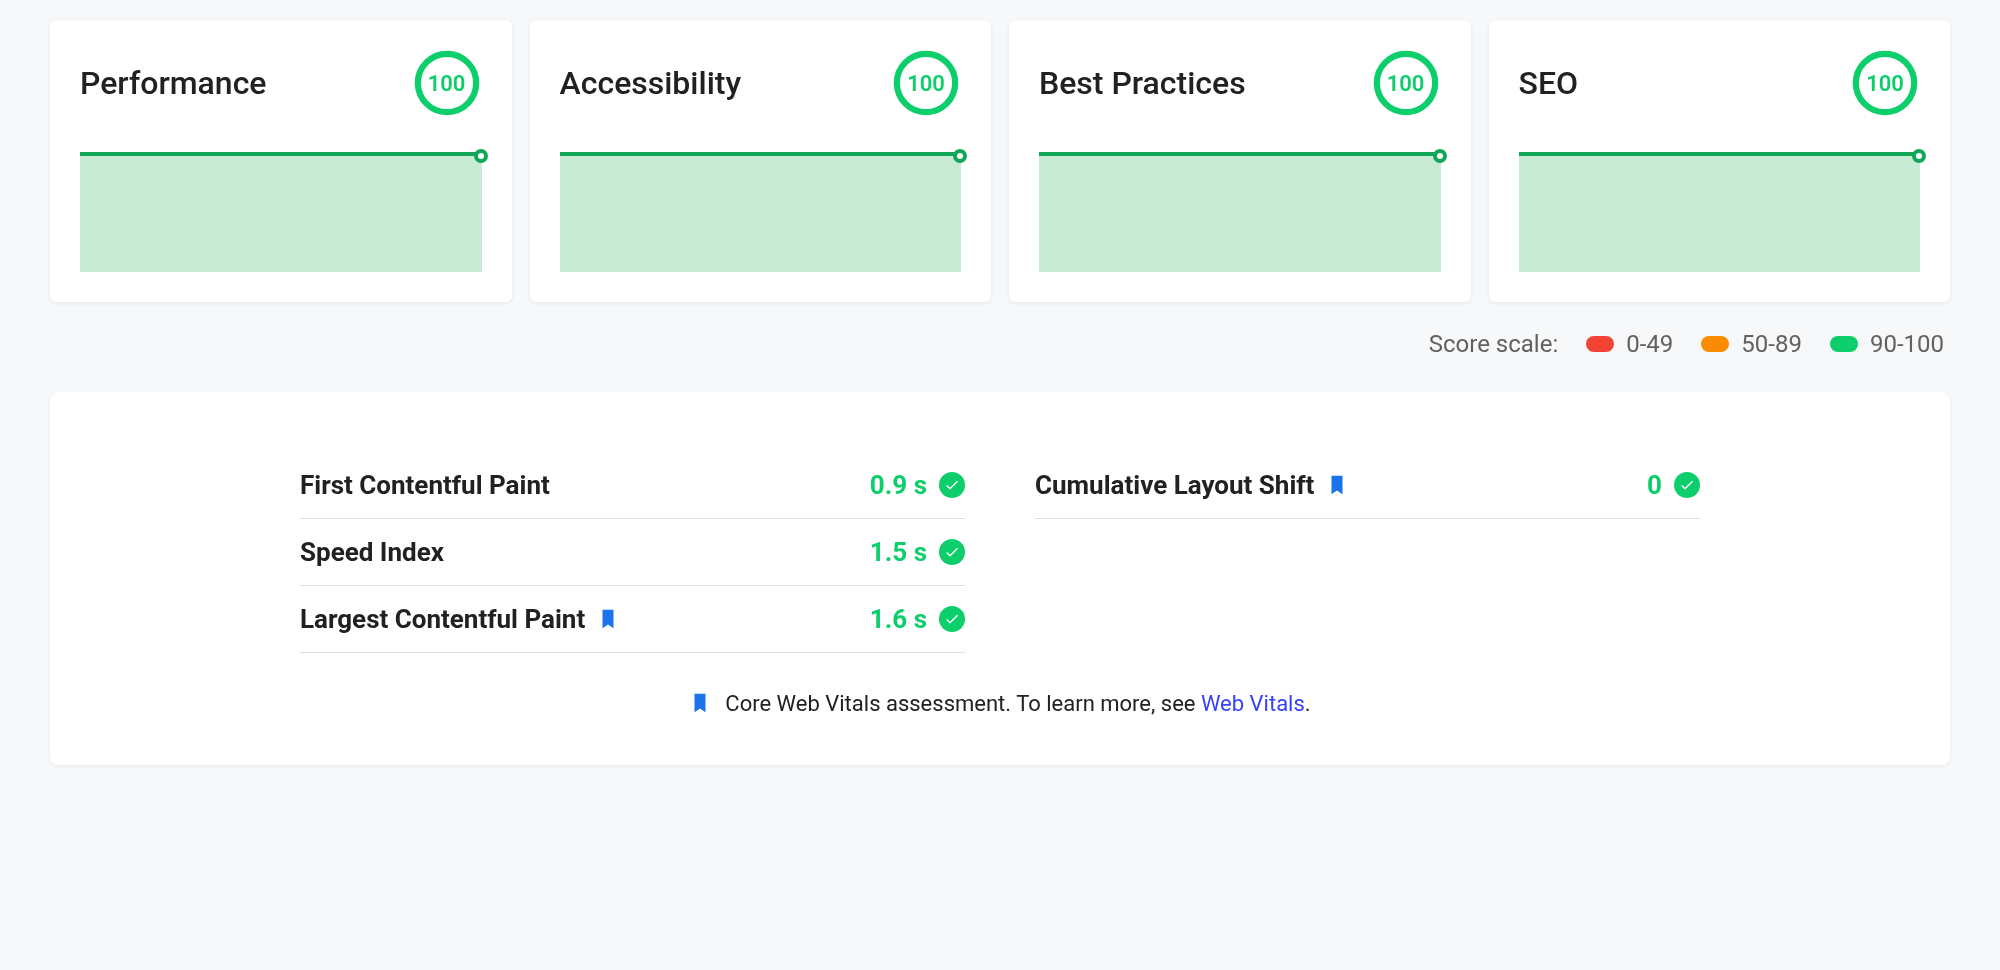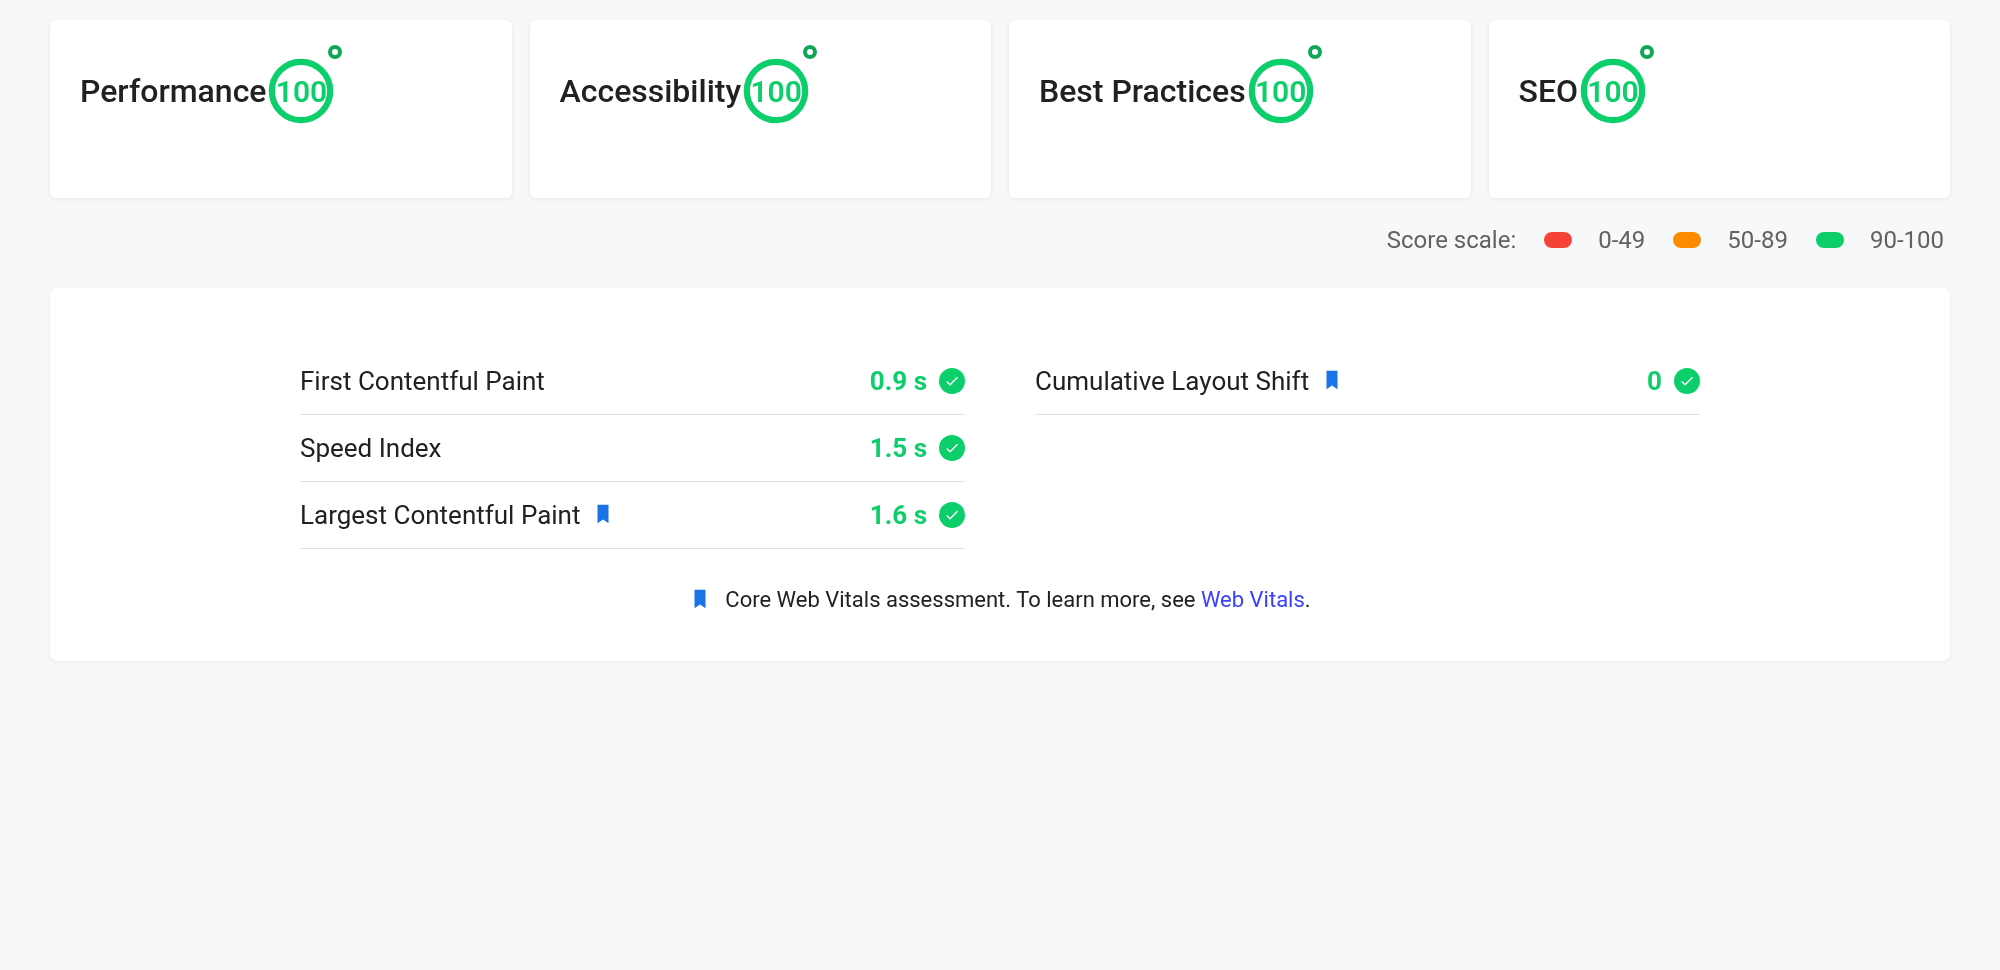--- a/index.html
+++ b/index.html
@@ -28,39 +28,39 @@
     display:flex;
     gap:18px;
   }
   .score-card{
     flex:1;
     background:#fff;
     border-radius:6px;
     box-shadow:0 1px 4px rgba(0,0,0,0.08);
     padding:28px 30px 30px 30px;
     display:flex;
-    flex-direction:row;
+    flex-direction:column;
   }
   .score-card-header{
     display:flex;
     justify-content:space-between;
     align-items:center;
     margin-bottom:34px;
   }
   .score-title{
     font-size:32px;
     font-weight:500;
   }
   .score-ring{
     width:70px;height:70px;position:relative;
   }
   .score-ring svg{width:100%;height:100%;}
   .score-ring-text{
     position:absolute;inset:0;display:flex;align-items:center;justify-content:center;
-    font-size:30px;font-weight:600;color:var(--green);
+    font-size:22px;font-weight:600;color:var(--green);
   }
   .spark-area{
     position:relative;
     height:120px;
     background:var(--green-fill);
     border-top:4px solid var(--green-dark);
   }
   .spark-dot{
     position:absolute;
     top:-7px;right:-6px;
@@ -70,21 +70,21 @@
 
   .legend{
     display:flex;
     justify-content:flex-end;
     align-items:center;
     gap:28px;
     margin:28px 6px 16px 0;
     font-size:24px;
     color:var(--muted);
   }
-  .legend-item{display:flex;align-items:center;gap:26px;}
+  .legend-item{display:flex;align-items:center;gap:12px;}
   .pill{width:28px;height:16px;border-radius:10px;display:inline-block;}
   .pill.red{background:var(--red);}
   .pill.orange{background:var(--orange);}
   .pill.green{background:var(--green);}
 
   .metrics-panel{
     margin-top:34px;
     background:#fff;
     border-radius:8px;
     box-shadow:0 1px 4px rgba(0,0,0,0.06);
@@ -96,21 +96,21 @@
     column-gap:70px;
   }
   .metric-row{
     display:flex;
     justify-content:space-between;
     align-items:center;
     padding:18px 0;
     border-bottom:1px solid var(--border);
     font-size:26px;
   }
-  .metric-label{display:flex;align-items:flex-start;gap:12px;color:var(--text);}
+  .metric-label{display:flex;align-items:center;gap:12px;color:var(--text);font-weight:bold;}
   .metric-value-wrap{display:flex;align-items:center;gap:12px;}
   .metric-value{color:var(--green);font-weight:700;}
   .check-circle{
     width:26px;height:26px;border-radius:50%;background:var(--green);
     display:inline-flex;align-items:center;justify-content:center;
   }
   .check-circle svg{width:16px;height:16px;}
   .bookmark{width:22px;height:28px;}
 
   .vitals-footer{

